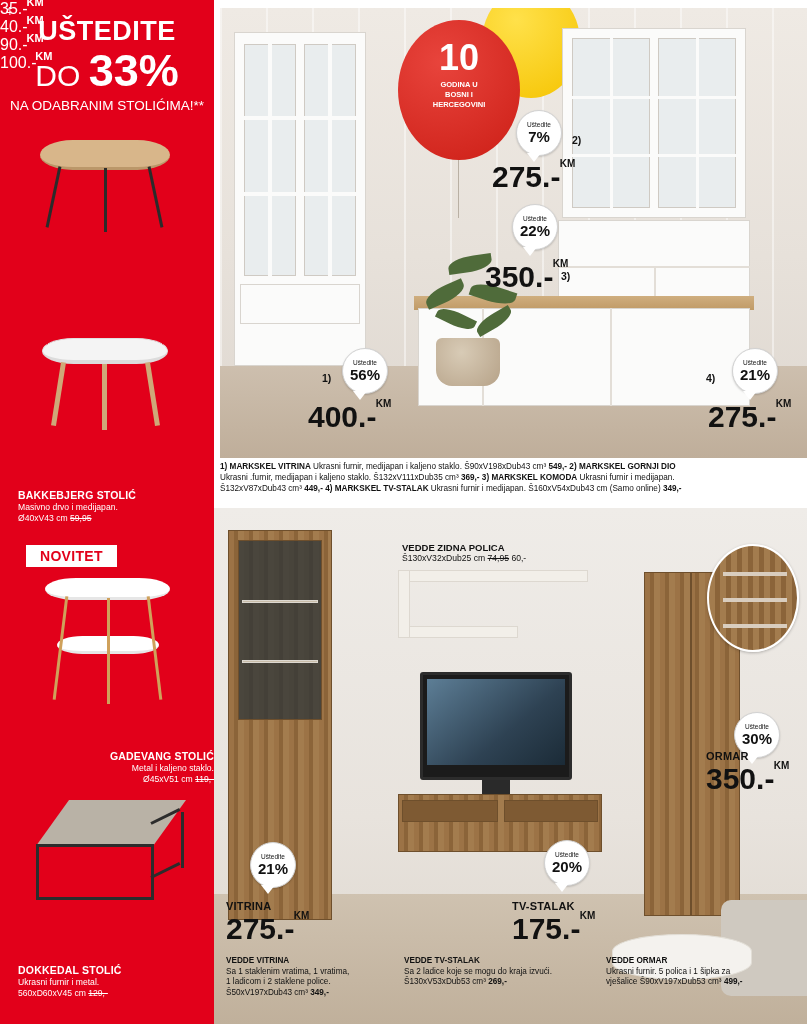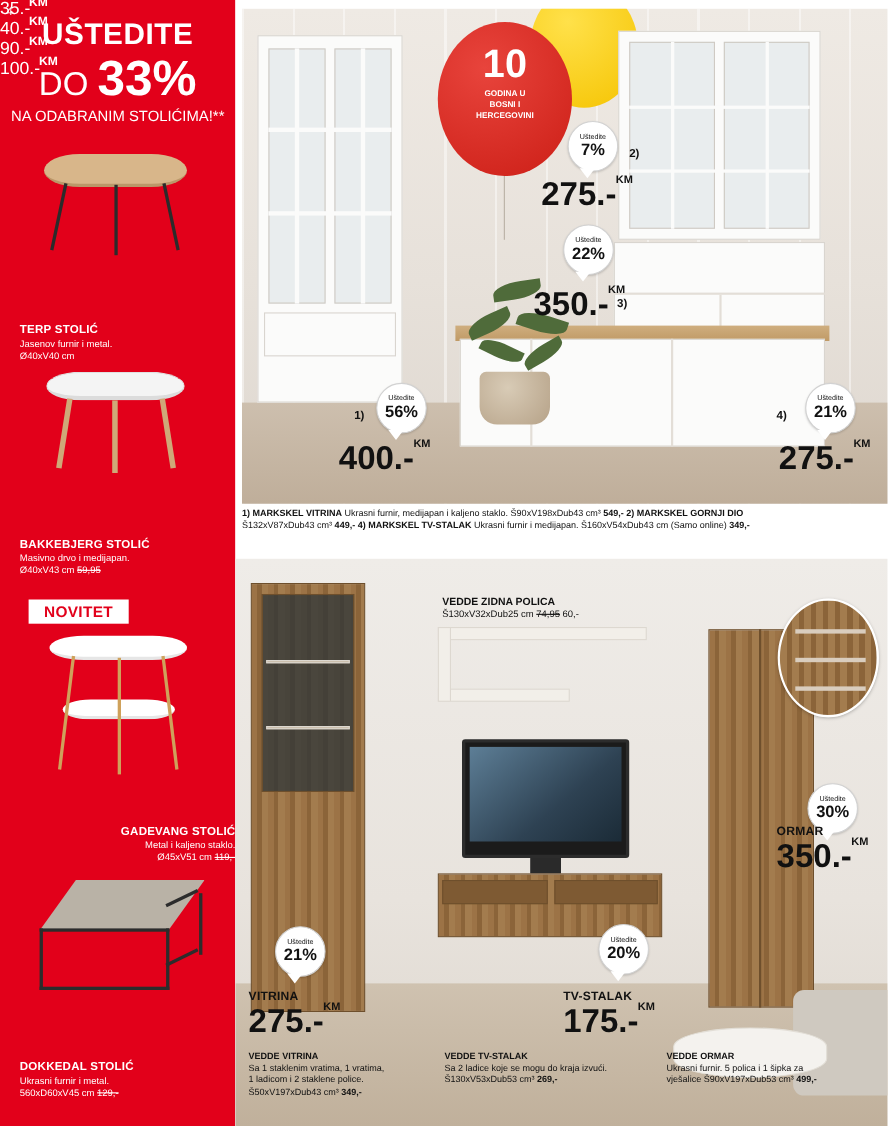--- a/index.html
+++ b/index.html
@@ -236,25 +236,20 @@
 
     <div class="terp-table">
       <div class="terp-top"></div>
       <div class="leg" style="left:12px;top:26px;width:3px;height:62px;transform:rotate(12deg);"></div>
       <div class="leg" style="left:64px;top:28px;width:3px;height:64px;"></div>
       <div class="leg" style="left:114px;top:26px;width:3px;height:62px;transform:rotate(-12deg);"></div>
     </div>
     <div class="price" style="top:258px;right:14px;">
       <span class="price-wrap"><span>35.-</span><span class="km">KM</span></span>
     </div>
-    <div class="lp" style="top:292px;">
-      <div class="name">TERP STOLIĆ</div>
-      <div class="desc" style="white-space:pre-line;">Jasenov furnir i metal.
-Ø40xV40 cm</div>
-    </div>
 
     <div class="bakke">
       <div class="bakke-top"></div>
       <div class="legw" style="left:14px;top:24px;width:5px;height:64px;transform:rotate(9deg);"></div>
       <div class="legw" style="left:60px;top:26px;width:5px;height:66px;"></div>
       <div class="legw" style="left:108px;top:24px;width:5px;height:64px;transform:rotate(-9deg);"></div>
     </div>
     <div class="price" style="top:452px;right:14px;">
       <span class="price-wrap"><span>40.-</span><span class="km">KM</span></span>
     </div>
@@ -384,20 +379,21 @@
         <span class="b2">21%</span>
       </div>
       <div class="itemnum" style="left:486px;top:364px;">4)</div>
       <div class="bigprice" style="left:488px;top:394px;">
         <span class="price-wrap"><span>275.-</span><span class="km">KM</span></span>
       </div>
     </div>
 
     <div class="spec">
       <div><b>1) MARKSKEL VITRINA</b><span> Ukrasni furnir, medijapan i kaljeno staklo. Š90xV198xDub43 cm³ </span><b>549,-</b><b> 2) MARKSKEL GORNJI DIO</b></div>
+      <div><span>Ukrasni .furnir, medijapan i kaljeno staklo. Š132xV111xDub35 cm³ </span><b>369,-</b><b> 3) MARKSKEL KOMODA</b><span> Ukrasni furnir i medijapan.</span></div>
       <div><span>Š132xV87xDub43 cm³ </span><b>449,-</b><b> 4) MARKSKEL TV-STALAK</b><span> Ukrasni furnir i medijapan. Š160xV54xDub43 cm (Samo online) </span><b>349,-</b></div>
     </div>
   </div>
 
   <div class="scene-bot">
     <div class="floor-bot"></div>
 
     <div class="woodcab" style="left:14px;top:22px;width:104px;height:390px;"></div>
     <div style="position:absolute;left:24px;top:32px;width:84px;height:180px;background:rgba(40,50,56,0.72);border:1px solid #6e4f2c;"></div>
     <div class="shelfw" style="left:28px;top:92px;width:76px;height:3px;background:#c9bda9;"></div>

